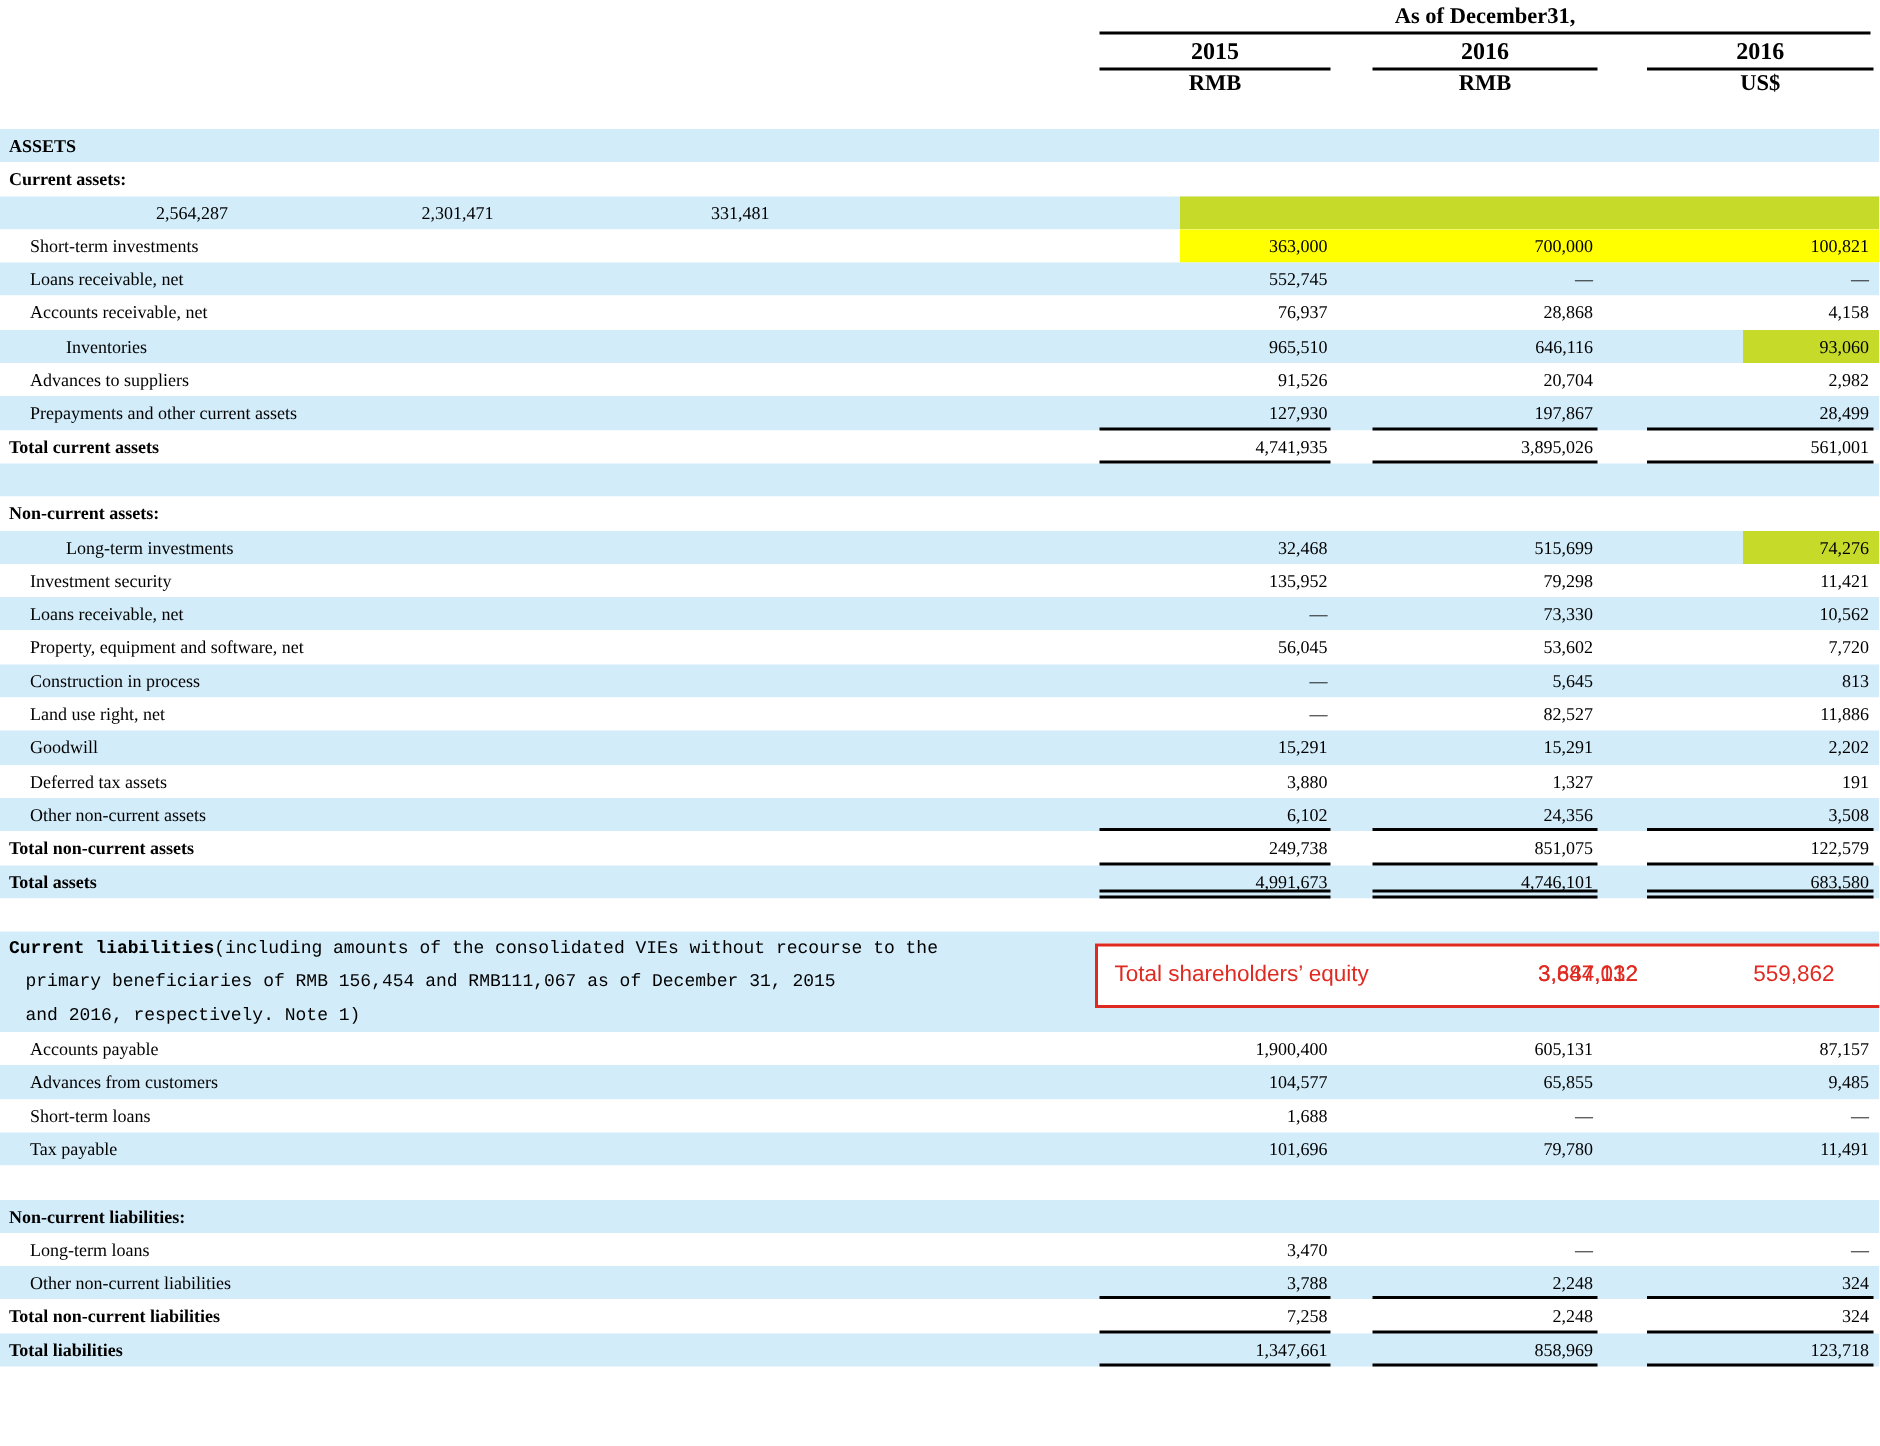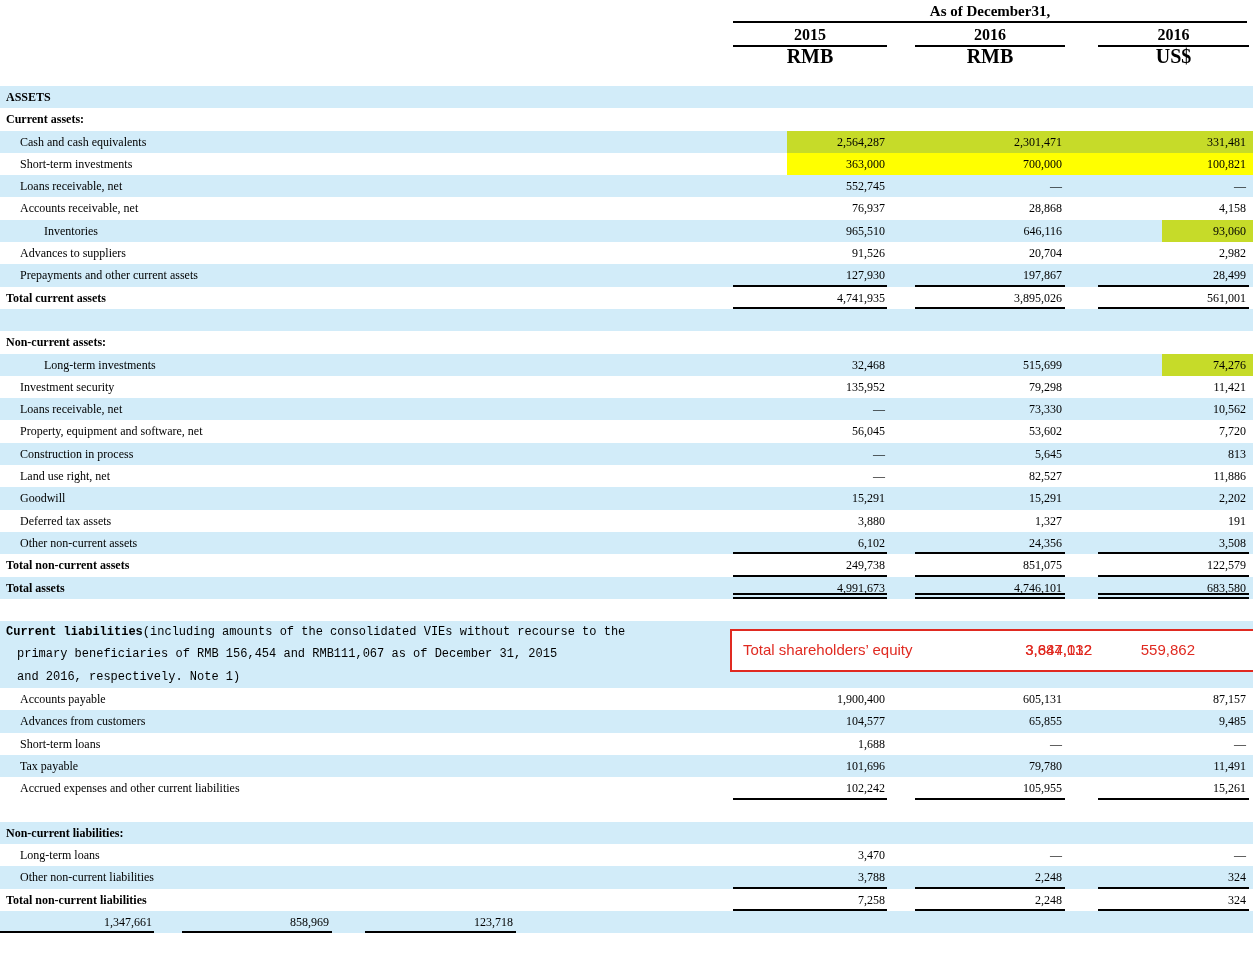--- a/index.html
+++ b/index.html
@@ -18,21 +18,21 @@
   
   .hdr{padding-top:2px;}
   .hrow{display:flex;}
   .hrow1{height:21px;line-height:19px;}
   .hrow2{height:24px;line-height:24px;}
   .hrow3{height:20px;line-height:18px;}
   .hspacer{width:733px;}
   .hspan{width:514px;text-align:center;font-weight:bold;font-size:15px;border-bottom:2px solid #000;}
   .hc{box-sizing:border-box;text-align:center;font-weight:bold;font-size:16px;}
   .hrow2 .hc{border-bottom:2px solid #000;}
-  .hrow3 .hc{font-size:20px;}
+  .hrow3 .hc{font-size:15px;}
   .hc1{width:154px;} .hg1{width:28px;} .hc2{width:150px;} .hg2{width:33px;} .hc3{width:151px;} .hrm{width:4px;}
   .hdr-gap{height:19px;}
   
   .row{display:flex;height:22.3px;line-height:22.3px;font-size:12px;}
   .row.type-para{height:66.9px;}
   .bg-blue{background-color:var(--blue);}
   .bg-white{background-color:#fff;}
   .lbl{flex:1 1 auto;white-space:nowrap;overflow:hidden;}
   .type-item .lbl{padding-left:20px;}
   .type-section .lbl,.type-total .lbl{padding-left:6px;font-weight:bold;}
@@ -55,21 +55,21 @@
   
   .red-box{
     position:absolute;left:730px;top:629px;width:540px;height:43px;
     box-sizing:border-box;background:#fff;border:2px solid var(--red);
     font-family:"Liberation Sans",sans-serif;font-size:15px;color:var(--red);
   }
   .red-box span{position:absolute;top:0;line-height:38px;white-space:nowrap;}
   .rb1{left:11px;}
   .rb1v{left:233px;width:127px;text-align:right;}
   .rb2{left:252px;width:108px;text-align:right;}
-  .rb3{left:355px;width:108px;text-align:right;}
+  .rb3{left:383px;width:108px;text-align:right;}
 </style>
 </head>
 <body>
 
 <div class="sheet" style="--blue: #d2ecf9; --green: #c6db29; --yellow: #ffff00; --red: #e02a21;">
 
   <div class="hdr">
     <div class="hrow hrow1">
       <div class="hspacer"></div>
       <div class="hspan">As of December31,</div>
@@ -108,21 +108,20 @@
       <div class="row bg-white type-section rule-none hl-none">
         <div class="lbl">Current assets:</div>
         <div class="c c1"></div>
         <div class="g1"></div>
         <div class="c c2"></div>
         <div class="g2"></div>
         <div class="c c3"></div>
         <div class="rm"></div>
       </div>
       <div class="row bg-blue type-item rule-none hl-green-row">
-        <div class="lbl">Cash and cash equivalents</div>
         <div class="c c1">2,564,287</div>
         <div class="g1"></div>
         <div class="c c2">2,301,471</div>
         <div class="g2"></div>
         <div class="c c3">331,481</div>
         <div class="rm"></div>
       </div>
       <div class="row bg-white type-item rule-none hl-yellow-row">
         <div class="lbl">Short-term investments</div>
         <div class="c c1">363,000</div>
@@ -354,29 +353,20 @@
       </div>
       <div class="row bg-blue type-item rule-none hl-none">
         <div class="lbl">Tax payable</div>
         <div class="c c1">101,696</div>
         <div class="g1"></div>
         <div class="c c2">79,780</div>
         <div class="g2"></div>
         <div class="c c3">11,491</div>
         <div class="rm"></div>
       </div>
-      <div class="row bg-white type-item rule-single hl-none">
-        <div class="lbl">Accrued expenses and other current liabilities</div>
-        <div class="c c1">102,242</div>
-        <div class="g1"></div>
-        <div class="c c2">105,955</div>
-        <div class="g2"></div>
-        <div class="c c3">15,261</div>
-        <div class="rm"></div>
-      </div>
       <div class="row bg-white type-blank rule-none hl-none">
         <div class="lbl"></div>
         <div class="c c1"></div>
         <div class="g1"></div>
         <div class="c c2"></div>
         <div class="g2"></div>
         <div class="c c3"></div>
         <div class="rm"></div>
       </div>
       <div class="row bg-blue type-section rule-none hl-none">
@@ -409,20 +399,21 @@
       <div class="row bg-white type-total rule-single hl-none">
         <div class="lbl">Total non-current liabilities</div>
         <div class="c c1">7,258</div>
         <div class="g1"></div>
         <div class="c c2">2,248</div>
         <div class="g2"></div>
         <div class="c c3">324</div>
         <div class="rm"></div>
       </div>
       <div class="row bg-blue type-total rule-single hl-none">
+        <div class="lbl">Total liabilities</div>
         <div class="c c1">1,347,661</div>
         <div class="g1"></div>
         <div class="c c2">858,969</div>
         <div class="g2"></div>
         <div class="c c3">123,718</div>
         <div class="rm"></div>
       </div>
     </div>
 
   <div class="red-box">

